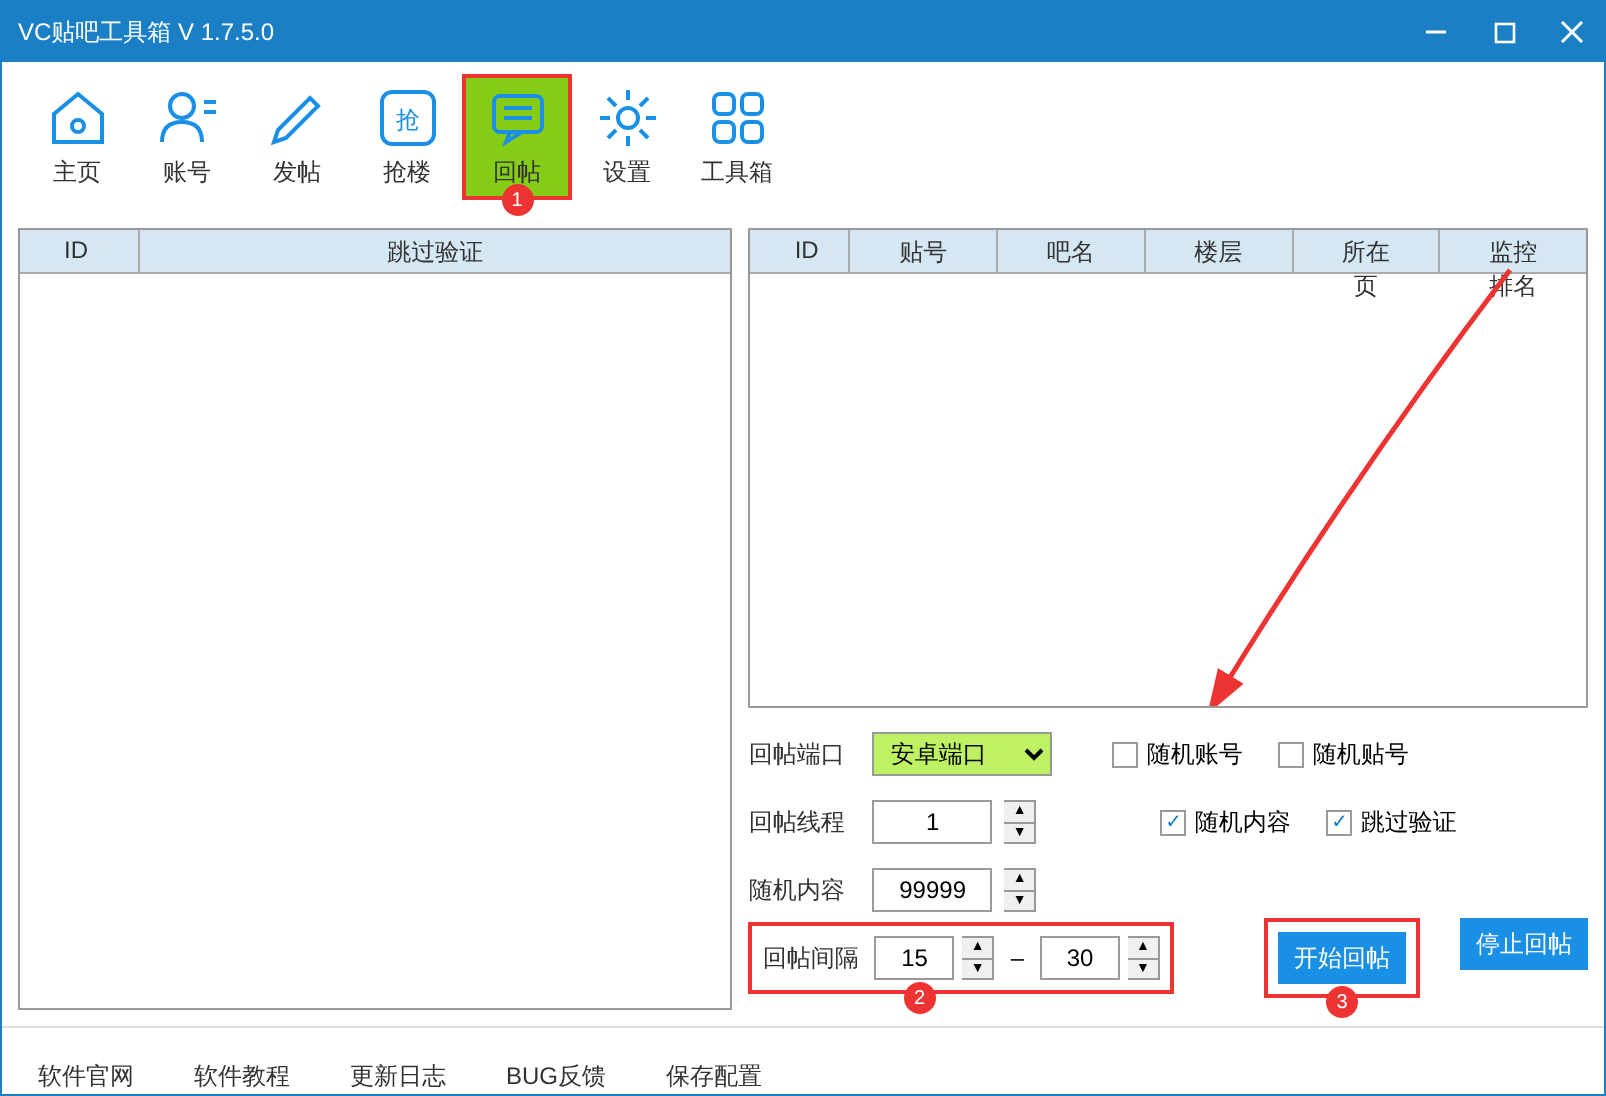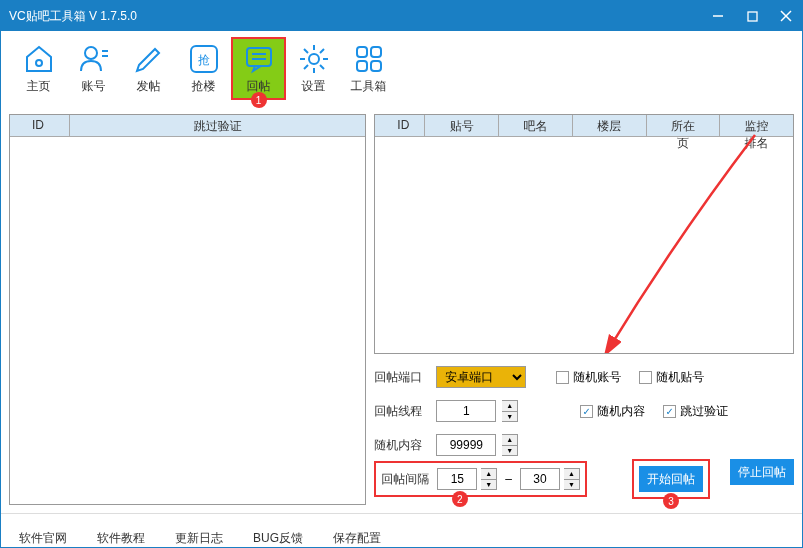--- a/index.html
+++ b/index.html
@@ -23,21 +23,21 @@
 .th:last-child{border-right:none}
 .left-panel .th:first-child{width:60px;text-align:left}
 .left-panel .th:last-child{flex:1}
 .right-table{border:1px solid #999;height:240px;position:relative;overflow:hidden}
 .right-table .th{flex:1}
 .right-table .th:first-child{width:50px;flex:none;text-align:left}
 .arrow{position:absolute;pointer-events:none}
 .controls{display:flex;flex-direction:column;gap:8px;padding:4px 0}
 .control-row{display:flex;align-items:center;gap:6px;height:26px}
 .ctrl-label{width:56px;font-size:12px;color:#333}
-.select{width:90px;height:22px;border:1px solid #999;background:#eab308;padding:0 4px;font-size:12px}
+.select{width:90px;height:22px;border:1px solid #999;background:#bef264;padding:0 4px;font-size:12px}
 .num-input{width:60px;height:22px;border:1px solid #999;text-align:center;font-size:12px}
 .spinner{display:flex;flex-direction:column;width:16px;height:22px;border:1px solid #999;border-left:none}
 .spinner-btn{flex:1;display:flex;align-items:center;justify-content:center;font-size:7px;cursor:pointer;background:#f0f0f0}
 .spinner-btn:first-child{border-bottom:1px solid #999}
 .checks{display:flex;gap:18px;margin-left:24px}
 .check{display:flex;align-items:center;gap:4px;font-size:12px;cursor:pointer}
 .checkbox{width:13px;height:13px;border:1px solid #999;display:flex;align-items:center;justify-content:center;font-size:10px;color:#1a7fc4}
 .btn{width:64px;height:26px;border:none;cursor:pointer;color:#fff;font-size:12px}
 .btn-primary{background:#1a8fe6}
 .btn-row{display:flex;gap:20px;margin-left:40px}

